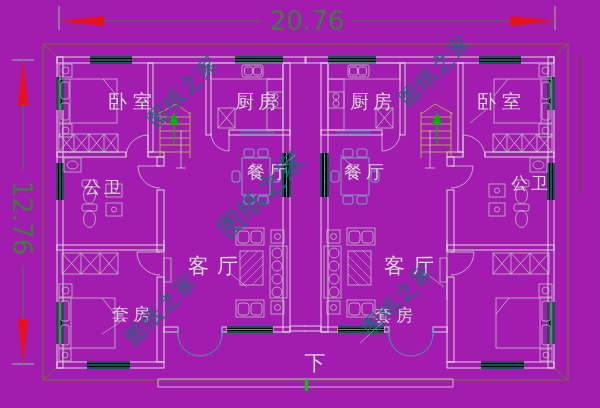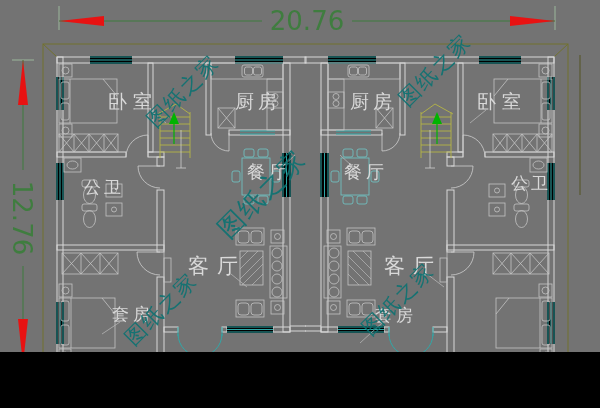--- a/index.html
+++ b/index.html
@@ -1,16 +1,16 @@
 <!DOCTYPE html>
 <html><head>
 <meta charset="utf-8">
 <style>
   html,body{margin:0;padding:0;background:#000;}
-  .canvas{position:relative;width:600px;height:352px;background:#737373;overflow:hidden;
+  .canvas{position:relative;width:600px;height:408px;background:#a21caf;overflow:hidden;
           font-family:"DejaVu Sans",sans-serif;}
   svg text{font-family:"DejaVu Sans","Liberation Sans",sans-serif;}
   .roomlabel{fill:#d9d9d9;}
   .wm{fill:#0d7272;opacity:.9;}
   .dimtxt{fill:#3f7d3f;}
 </style>
 </head>
 <body>
 
 <div class="canvas">

